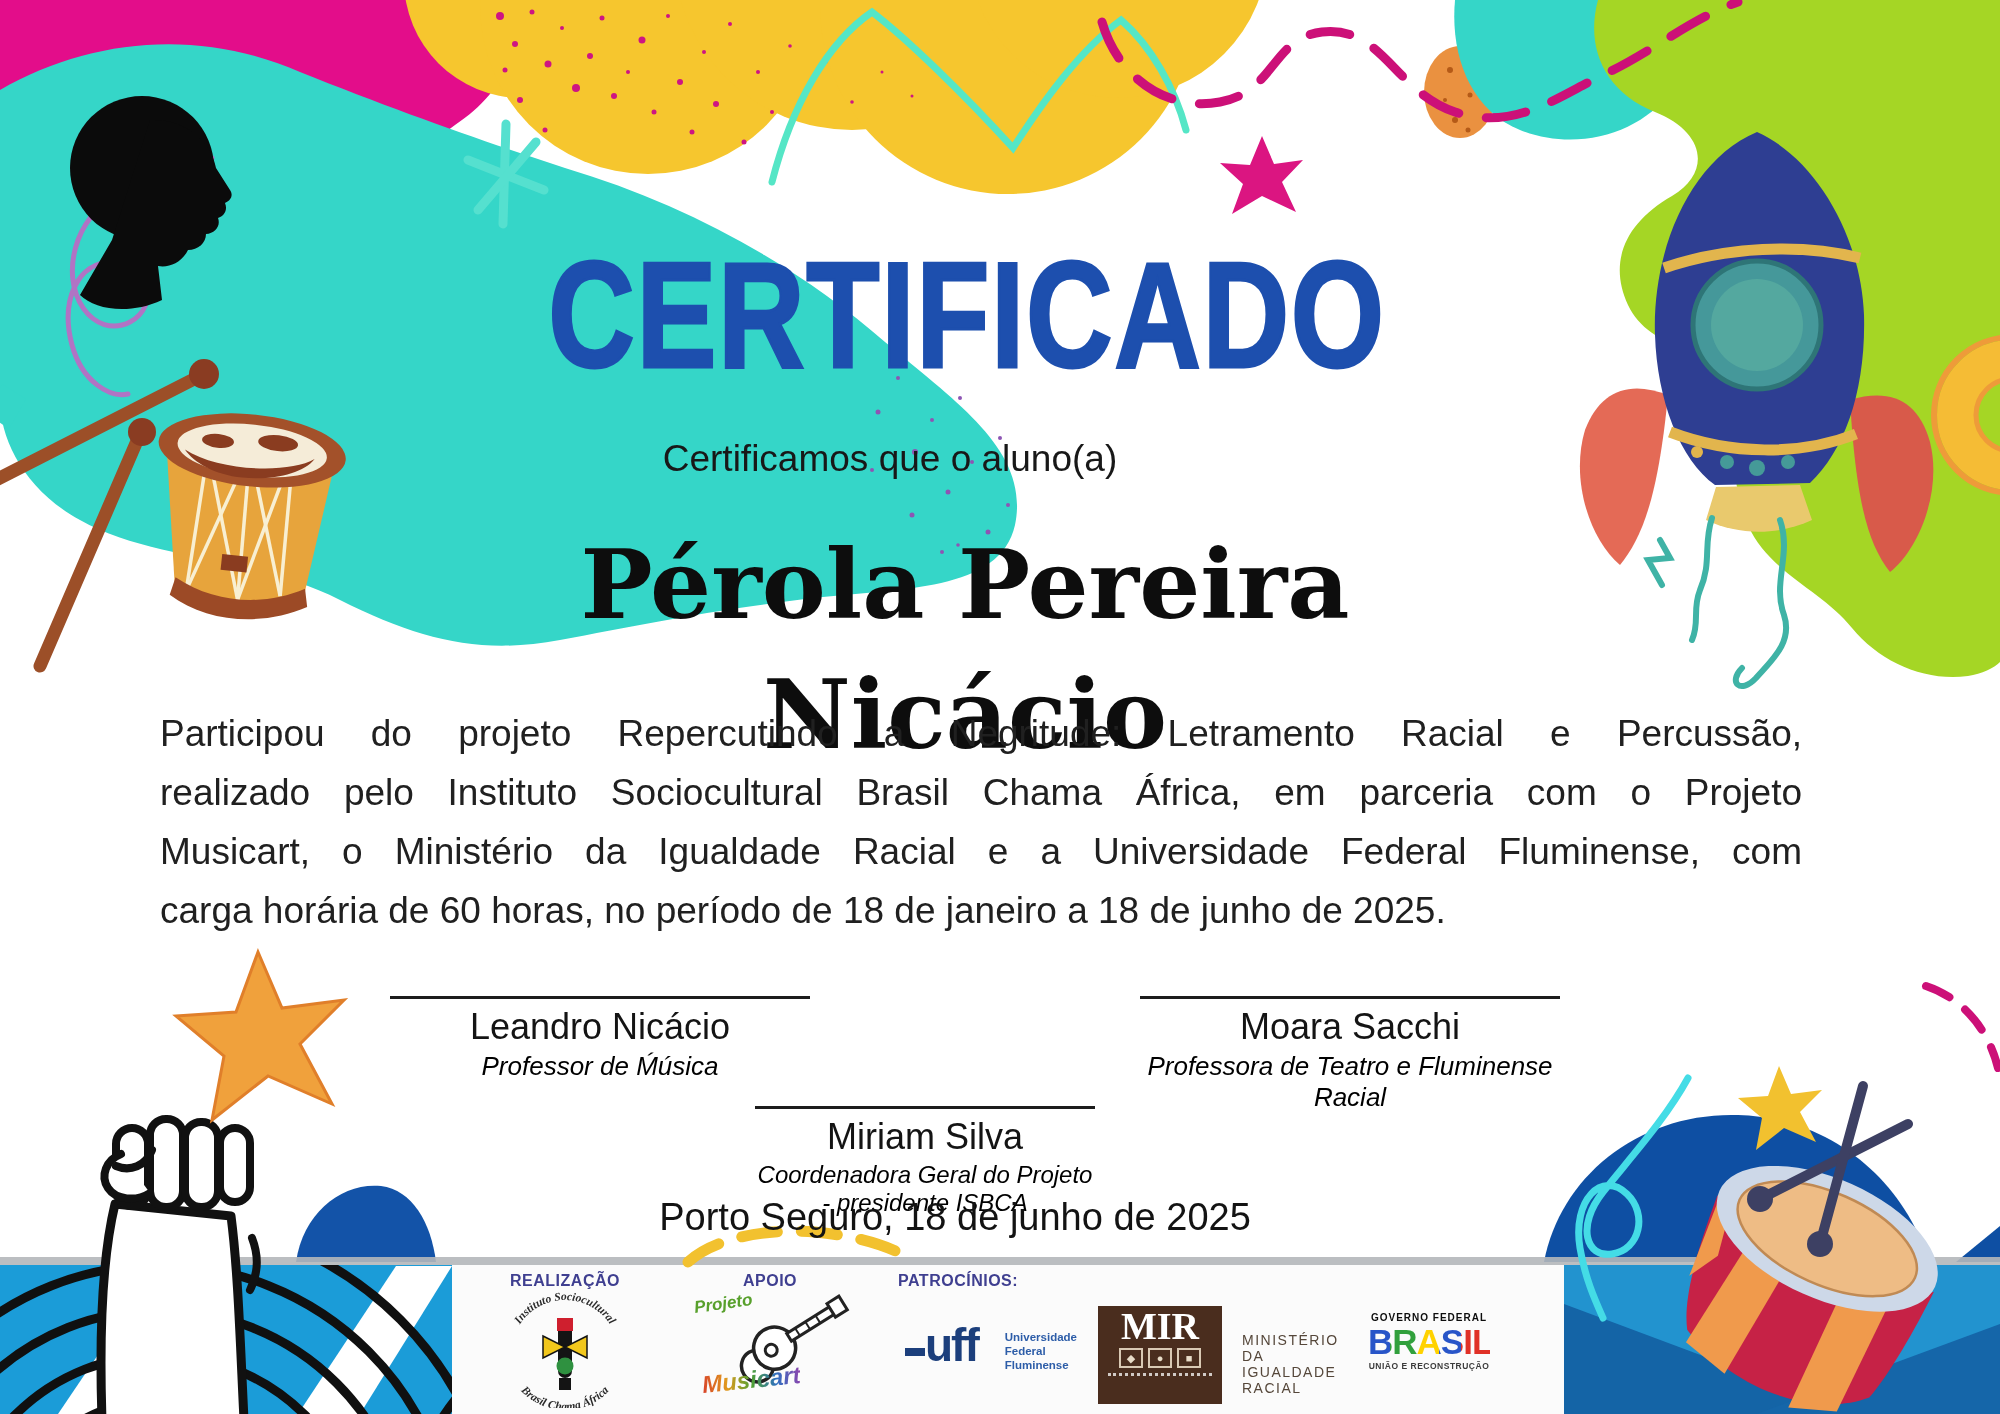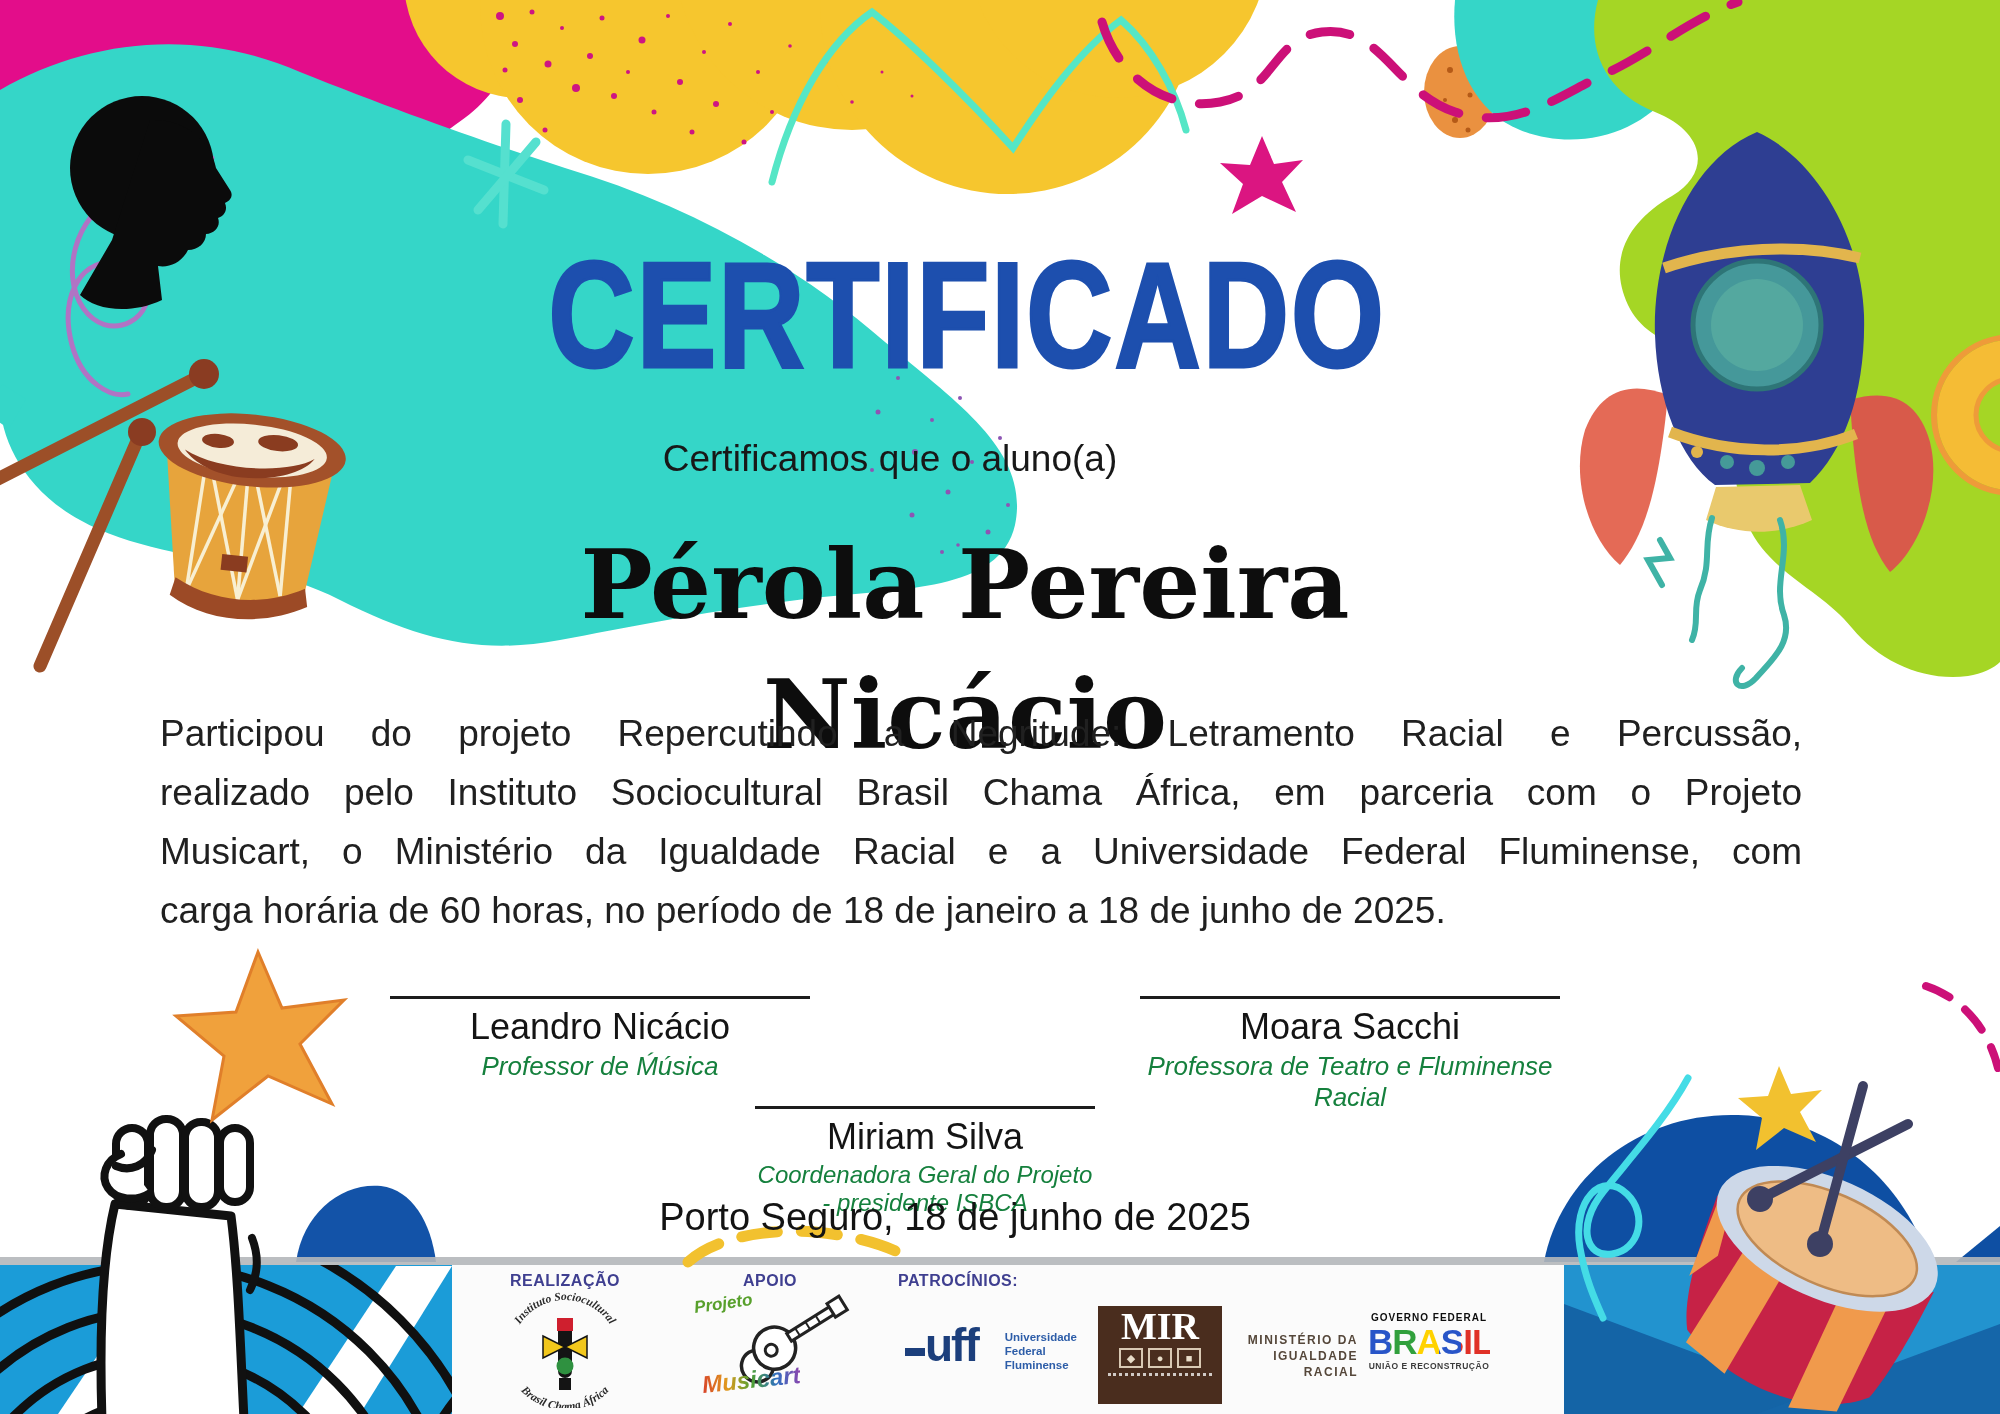--- a/index.html
+++ b/index.html
@@ -16,21 +16,21 @@
   .student{left:465px;top:520px;width:1000px;text-align:center;
            font-family:"DejaVu Serif",serif;font-weight:700;
            font-size:96px;line-height:130px;color:#0d0d0d;}
   .body-text{left:160px;top:704px;width:1642px;font-size:37px;color:#202020;}
   .bline{height:59px;line-height:59px;text-align:justify;text-align-last:justify;white-space:nowrap;}
   .bline.last{text-align-last:left;}
 
   .sig{position:absolute;text-align:center;}
   .sig-line{border-top:3px solid #1c1c1c;height:0;}
   .sig-name{font-size:36px;margin-top:7px;color:#141414;}
-  .sig-role{font-style:italic;font-size:26px;margin-top:3px;color:#15803d;}
+  .sig-role{font-style:italic;font-size:26px;margin-top:3px;color:#000000;}
   .sig3 .sig-role{font-size:24px;}
   .pdate{left:455px;top:1196px;width:1000px;text-align:center;font-size:38px;color:#131313;}
 
   .flabel{position:absolute;top:1272px;font-weight:700;font-size:16px;color:#3f3f90;letter-spacing:.5px;}
   .lbl-realizacao{left:498px;width:134px;text-align:center;}
   .lbl-apoio{left:718px;width:104px;text-align:center;}
   .lbl-patrocinios{left:898px;width:180px;}
 
   .inst-logo{left:495px;top:1290px;width:140px;height:118px;}
   .musicart{left:688px;top:1288px;width:172px;height:120px;}
@@ -48,22 +48,22 @@
   .uff-lines div{font-size:11.5px;line-height:14px;font-weight:700;color:#2d5da8;}
 
   .mir{left:1098px;top:1306px;width:124px;height:98px;background:#4a2d1e;
        display:flex;flex-direction:column;align-items:center;box-sizing:border-box;}
   .mir-abbr{font-family:"Liberation Serif",serif;font-weight:700;font-size:38px;line-height:40px;color:#ffffff;}
   .mir-icons{display:flex;gap:5px;margin-top:2px;}
   .mir-icons span{width:24px;height:20px;border:2px solid #d9c9b4;color:#e8dcc8;font-size:11px;
                   display:flex;align-items:center;justify-content:center;box-sizing:border-box;}
   .mir-dots{width:84%;border-top:3px dotted rgba(255,255,255,.75);margin-top:5px;}
 
-  .ministerio{left:1242px;top:1332px;width:116px;text-align:right;
-              font-size:12px;line-height:16px;font-weight:700;color:#55473a;letter-spacing:1.5px;}
+  .ministerio{left:1242px;top:1332px;width:116px;
+              font-size:14px;line-height:16px;font-weight:400;color:#55473a;letter-spacing:1.5px;}
   .governo{left:1368px;top:1312px;width:122px;text-align:center;}
   .gov-top{font-size:10px;font-weight:700;color:#0d0d0d;letter-spacing:1px;}
   .gov-word{font-weight:700;font-size:35px;line-height:38px;letter-spacing:-1px;
             background:linear-gradient(90deg,#2855c8 0 18%,#31a03c 18% 40%,#ffd200 40% 58%,#2855c8 58% 76%,#e03127 76% 100%);
             -webkit-background-clip:text;background-clip:text;color:transparent;}
   .gov-bottom{font-size:8.5px;font-weight:600;color:#3c3c3c;letter-spacing:.5px;}
 </style>
 </head>
 <body>
 

